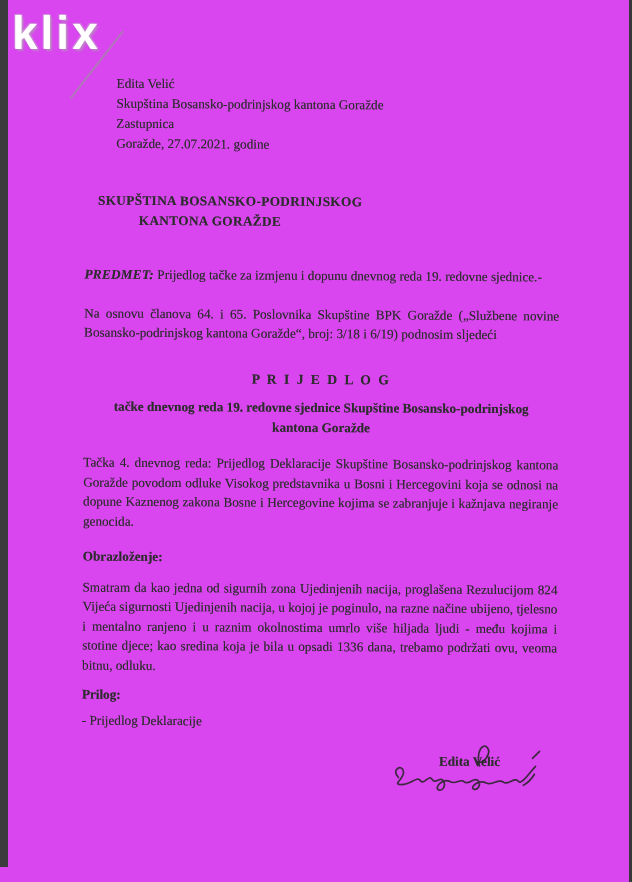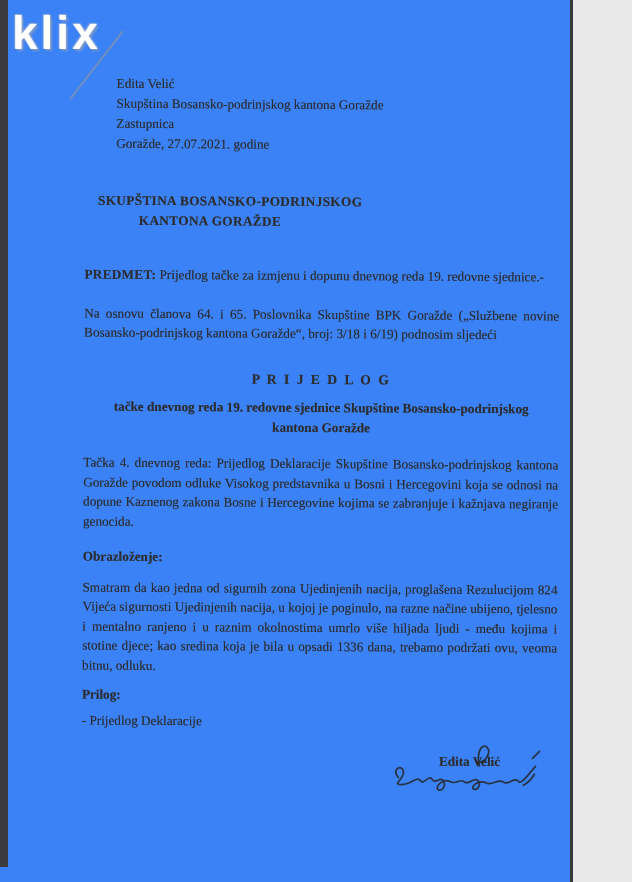--- a/index.html
+++ b/index.html
@@ -1,23 +1,23 @@
 <!DOCTYPE html>
 <html><head>
 <meta charset="utf-8">
 <style>
   * { margin: 0; padding: 0; box-sizing: border-box; }
   html, body { background: #e9e9e9; }
   body { font-family: "Liberation Serif", serif; }
 
   .page {
     position: relative;
-    width: 573px;
+    width: 632px;
     height: 882px;
-    background: #3b82f6;
+    background: #d946ef;
     overflow: hidden;
     color: #2d2d2d;
   }
 
   
   .edge-left {
     position: absolute;
     left: 0; top: 0;
     width: 8px; height: 867px;
     background: #3b3b3d;
@@ -67,21 +67,21 @@
   }
 
   .sender-block { margin-top: 75px; padding-left: 31px; }
   .sender-block div { line-height: 20px; }
 
   .recipient-block { margin-top: 37px; font-weight: bold; letter-spacing: 0.4px; }
   .recipient-line1 { padding-left: 13px; }
   .recipient-line2 { padding-left: 54px; }
 
   .subject-line { margin-top: 35px; white-space: nowrap; }
-  .subject-label { font-weight: bold; letter-spacing: 0.3px; }
+  .subject-label { font-weight: bold; letter-spacing: 0.3px; font-style: italic; }
 
   .legal-basis { margin-top: 19px; text-align: justify; }
 
   .title-main {
     margin-top: 26px;
     text-align: center;
     font-weight: bold;
     font-size: 13.6px;
     letter-spacing: 2px;
   }

